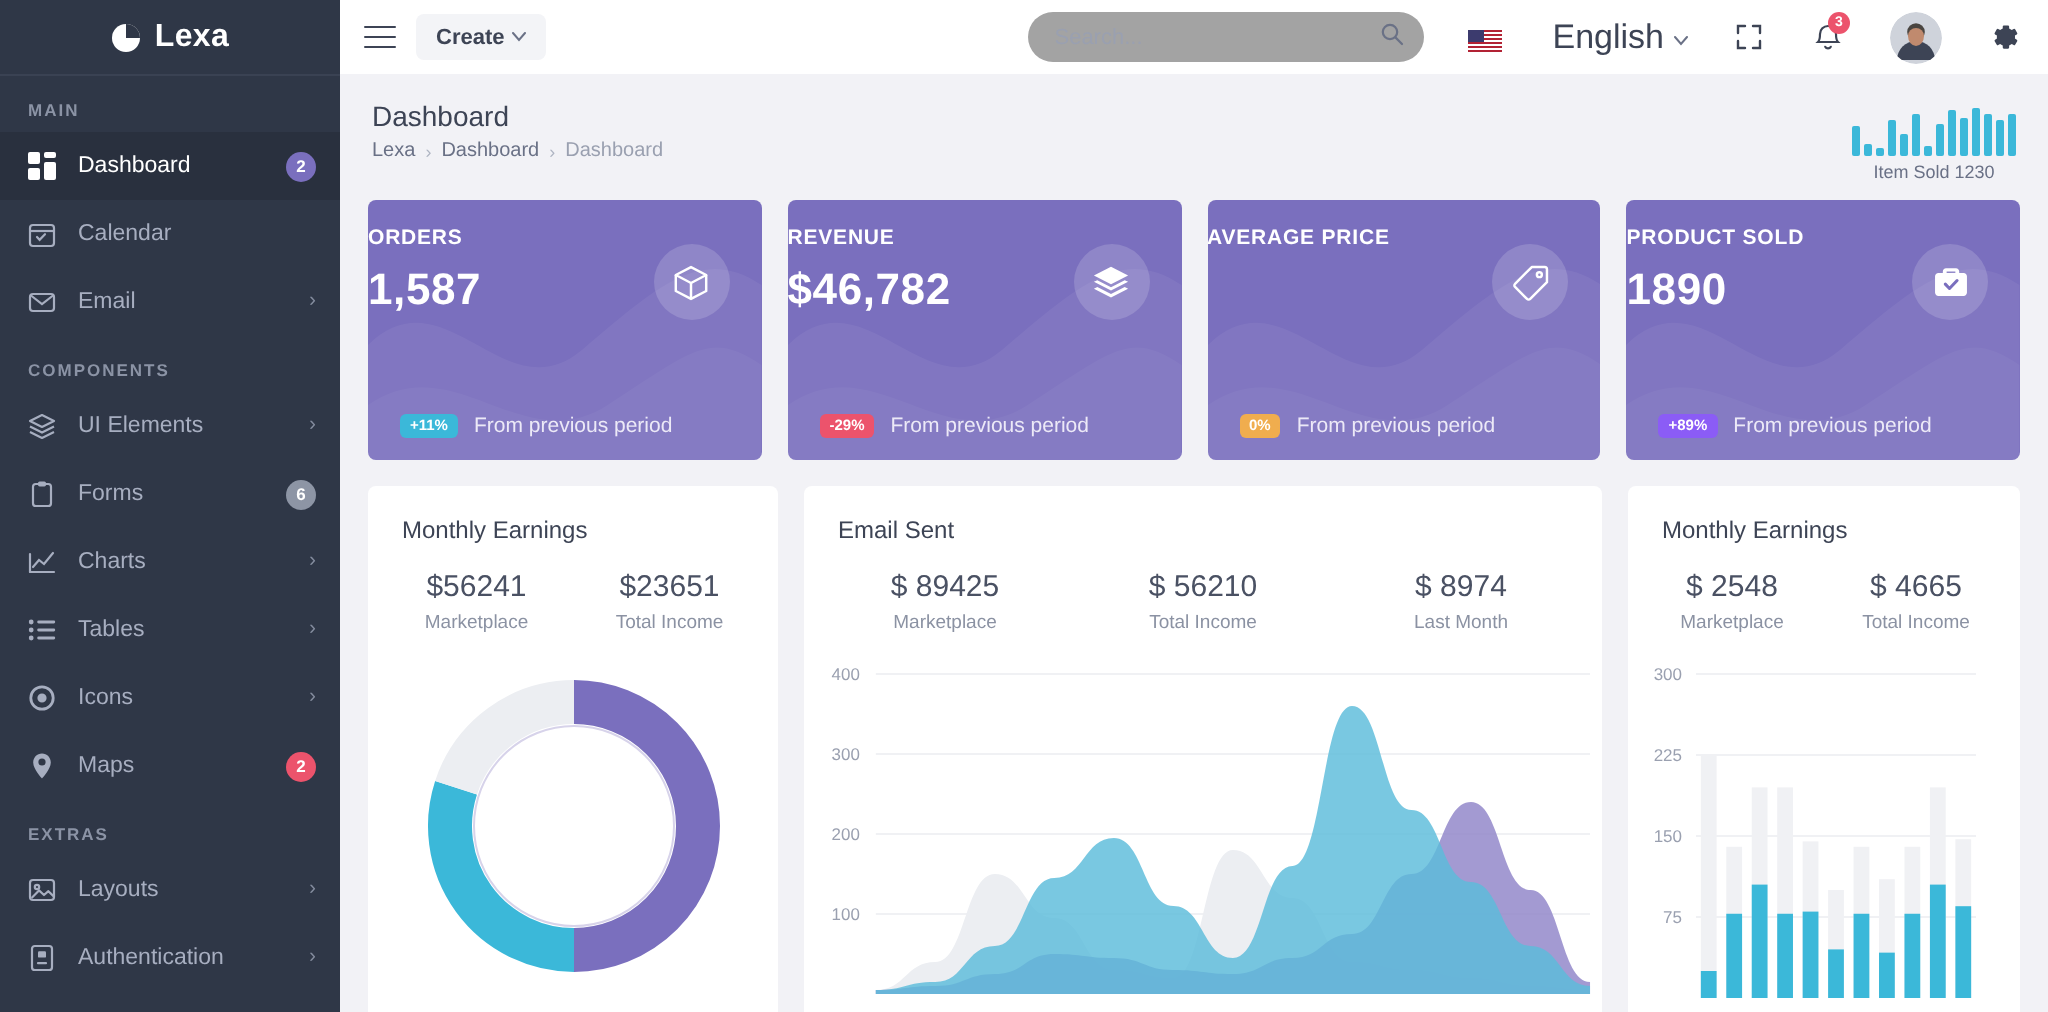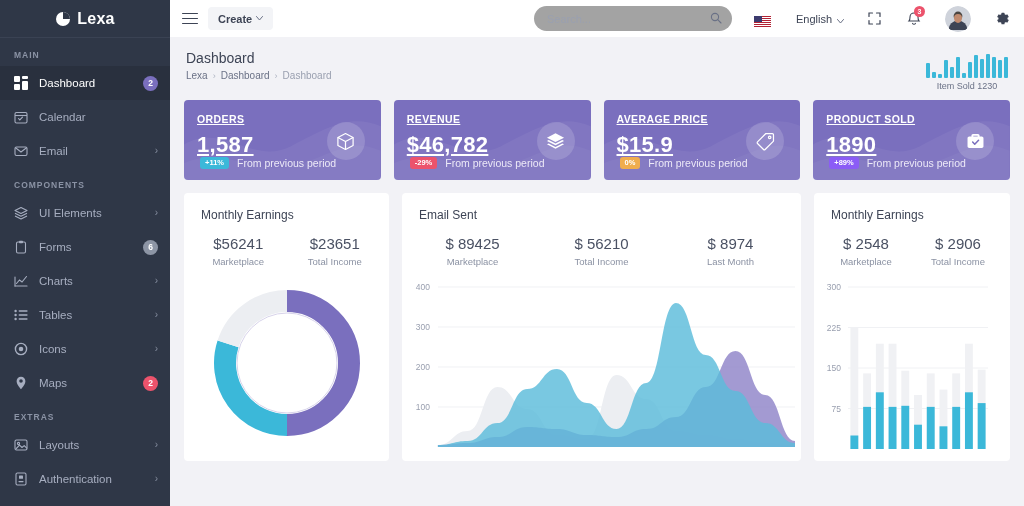--- a/index.html
+++ b/index.html
@@ -72,21 +72,21 @@
     background: #a3a3a3; border-radius: 14px; height: 25px; width: 198px;
     display: flex; align-items: center; padding: 0 10px 0 13px;
   }
   .search-wrap input {
     border: 0; background: transparent; outline: none; flex: 1 1 auto;
     font-size: 11px; color: #3d4455; font-family: "Liberation Sans", sans-serif;
   }
   .search-wrap input::placeholder { color: #9aa0b0; }
   .lang { display: flex; align-items: center; gap: 5px; cursor: pointer; }
   .flag { width: 17px; height: 11px; display:block; border-radius:1px; }
-  .lang-text { font-size: 11px; color: #3d4455; padding-left: 20px; }
+  .lang-text { font-size: 17px; color: #3d4455; padding-left: 20px; }
   .icon-btn { cursor: pointer; display:flex; align-items:center; justify-content:center; position: relative; }
   .bell-badge {
     position: absolute; top: -5px; right: -4px;
     background: #ec536c; color: #fff; font-size: 7px; font-weight: bold;
     width: 11px; height: 11px; border-radius: 50%; line-height: 11px; text-align: center;
   }
   .avatar { width: 26px; height: 26px; border-radius: 50%; overflow: hidden; display:block; cursor:pointer; }
 
   
   .content { flex: 1 1 auto; overflow: hidden; padding: 0 14px; }
@@ -99,22 +99,22 @@
   .crumbs .cur { color: #9aa0b0; }
   .minicharts { margin-left: auto; display: flex; gap: 28px; padding-top: 2px; }
   .mini { text-align: center; }
   .mini .bars { display: flex; align-items: flex-end; gap: 2px; height: 26px; justify-content: center; }
   .mini .bars span { width: 4px; border-radius: 1px; display:block; }
   .mini .cap { font-size: 9px; color: #6a7186; margin-top: 3px; white-space: nowrap; }
 
   
   .stats { display: flex; gap: 13px; }
   .stat {
-    flex: 1 1 0; height: 80px; border-radius: 4px; position: relative;
-    background: #7a6fbe; overflow: hidden; padding: 13px 16px 0 13px; color: #fff; text-decoration: underline;
+    flex: 1 1 0; height: 130px; border-radius: 4px; position: relative;
+    background: #7a6fbe; overflow: hidden; padding: 13px 16px 0 0; color: #fff;
   }
   .stat .wave { position: absolute; left:0; top:0; width: 100%; height: 100%; }
   .stat .lbl { font-size: 10.5px; font-weight: bold; letter-spacing: .4px; position: relative; }
   .stat .val { font-size: 22px; font-weight: bold; margin-top: 7px; position: relative; letter-spacing: .3px; }
   .stat .foot { position: absolute; left: 16px; bottom: 11px; display: flex; align-items: center; gap: 8px; }
   .pct { font-size: 7.5px; font-weight: bold; color: #fff; border-radius: 3px; padding: 2px 5px; line-height: 1; }
   .stat .foot-text { font-size: 10.5px; color: #ece9f7; }
   .stat .circ {
     position: absolute; right: 16px; top: 22px; width: 38px; height: 38px; border-radius: 50%;
     background: rgba(255,255,255,0.16); display:flex; align-items:center; justify-content:center;
@@ -452,21 +452,20 @@
         <span class="pct" style="background:#ec536c">-29%</span>
         <span class="foot-text">From previous period</span>
       </div>
     </div>
           <div class="stat">
       <svg class="wave" viewBox="0 0 230 104" preserveAspectRatio="none">
         <path d="M0 58 C 45 28, 80 86, 125 60 S 195 18, 230 34 L230 104 L0 104 Z" fill="rgba(255,255,255,0.055)"></path>
         <path d="M0 82 C 50 58, 90 104, 140 82 S 200 52, 230 66 L230 104 L0 104 Z" fill="rgba(255,255,255,0.04)"></path>
       </svg>
       <div class="lbl">AVERAGE PRICE</div>
-      <div class="val">$15.9</div>
       <div class="circ">
               <svg width="19" height="19" viewBox="0 0 20 20" fill="none" stroke="#fff" stroke-width="1.3" stroke-linejoin="round">
                 <path d="M10.4 1.6 H17.2 a1.2 1.2 0 0 1 1.2 1.2 V9.6 L9.6 18.4 a1.2 1.2 0 0 1 -1.7 0 L1.6 12.1 a1.2 1.2 0 0 1 0 -1.7 Z"></path>
                 <circle cx="14.4" cy="5.6" r="1.3"></circle>
               </svg>
             </div>
       <div class="foot">
         <span class="pct" style="background:#f0ad4e">0%</span>
         <span class="foot-text">From previous period</span>
       </div>
@@ -549,21 +548,21 @@
         </section>
 
         <section class="card card-c">
           <div class="card-title">Monthly Earnings</div>
           <div class="kpis">
             <div class="kpi">
               <div class="k-val">$ 2548</div>
               <div class="k-lbl">Marketplace</div>
             </div>
             <div class="kpi">
-              <div class="k-val">$ 2906</div>
+              <div class="k-val">$ 4665</div>
               <div class="k-lbl">Total Income</div>
             </div>
           </div>
           <svg id="bar-svg" width="196" height="170" viewBox="0 0 196 170" style="display:block;margin-top:12px;">
               <line x1="34" y1="129.5" x2="174" y2="129.5" stroke="#f0f1f4" stroke-width="1"></line>
               <text class="axis-lbl" x="27" y="132.5" text-anchor="end">75</text>
               <line x1="34" y1="89" x2="174" y2="89" stroke="#f0f1f4" stroke-width="1"></line>
               <text class="axis-lbl" x="27" y="92" text-anchor="end">150</text>
               <line x1="34" y1="48.5" x2="174" y2="48.5" stroke="#f0f1f4" stroke-width="1"></line>
               <text class="axis-lbl" x="27" y="51.5" text-anchor="end">225</text>

